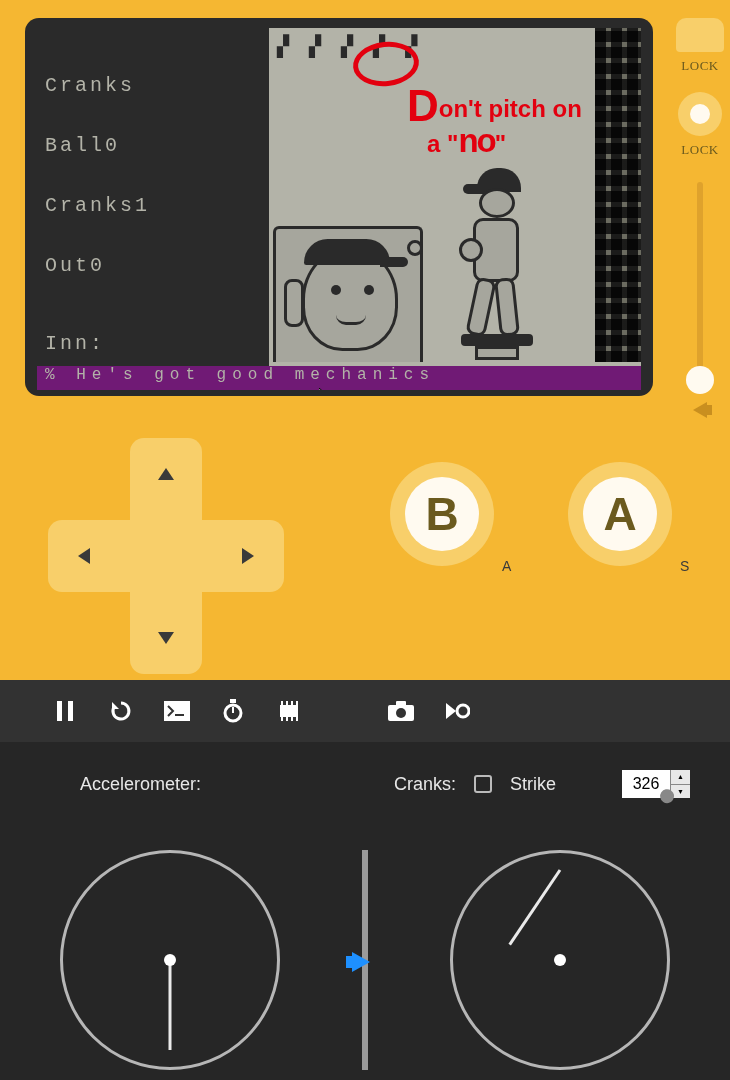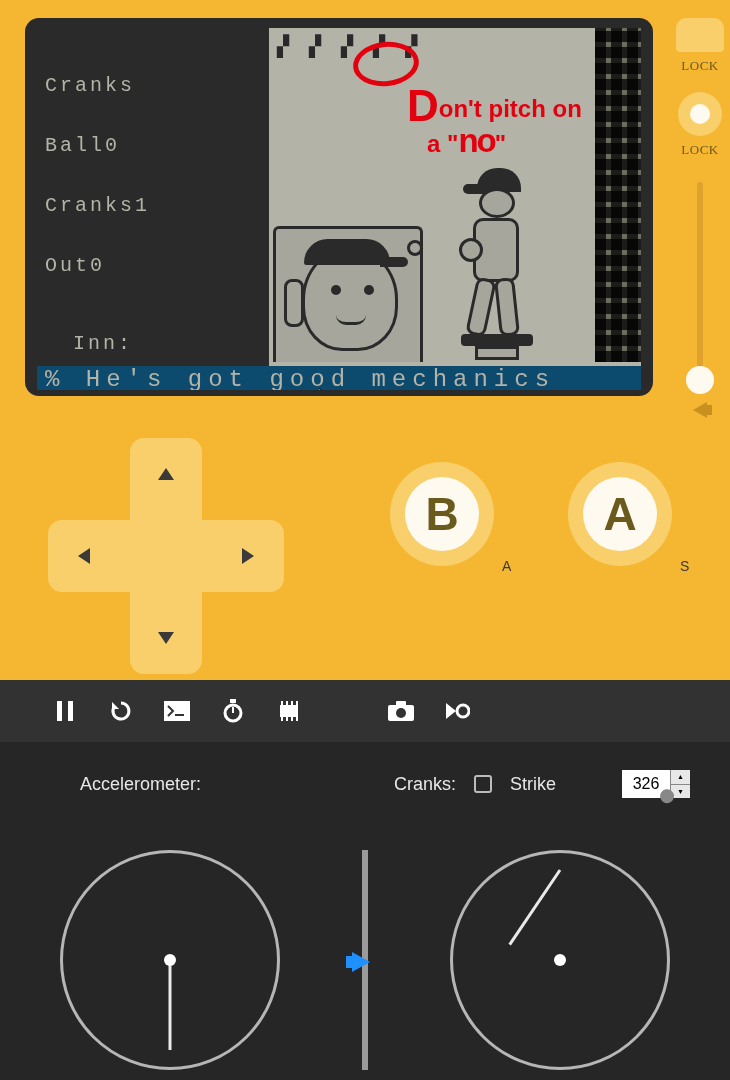--- a/index.html
+++ b/index.html
@@ -38,21 +38,21 @@
     background: #2a2a2a;
     color: #b3b3a8;
     padding: 8px 8px 0 8px;
     font-size: 20px;
     letter-spacing: 3px;
     line-height: 20px;
     white-space: pre;
   }
   .hud .title { }
   .hud .row { display: flex; }
-  .hud .inn-label { margin-top: 18px; margin-left: 28px; }
+  .hud .inn-label { margin-top: 18px; }
   
   .coach {
     position: absolute;
     left: 236px; top: 198px;
     width: 150px; height: 136px;
     border: 3px solid #2a2a2a;
     border-bottom: none;
     border-radius: 6px 6px 0 0;
     background: #a6a69d;
   }
@@ -115,23 +115,23 @@
   .midrow {
     position:absolute; left:240px; top:88px;
     color:#2a2a2a; font-size:20px; letter-spacing:46px;
   }
 
   
   .ticker {
     position: absolute;
     left: 0; right: 0; bottom: 0;
     height: 24px;
-    background: #0c4a6e;
+    background: #701a75;
     color: #b3b3a8;
-    font-size: 24px;
+    font-size: 16px;
     letter-spacing: 6px;
     white-space: pre;
     padding-left: 8px;
   }
   .cursor-arrow {
     position: absolute;
     left: 282px; bottom: 2px;
     width: 0; height: 0;
     z-index: 5;
   }

